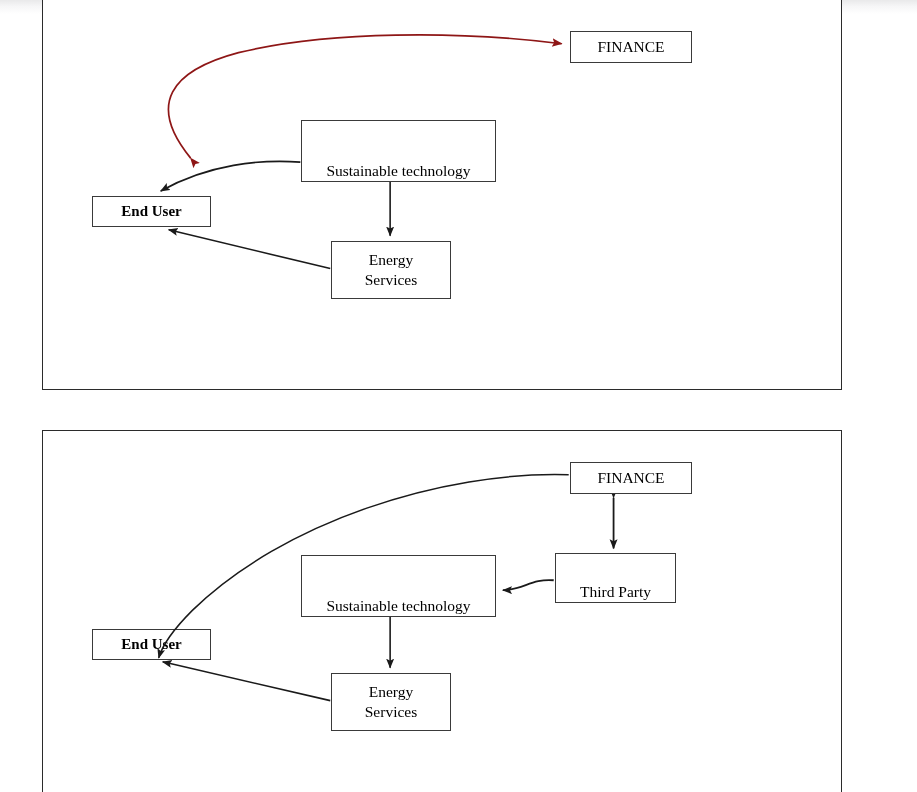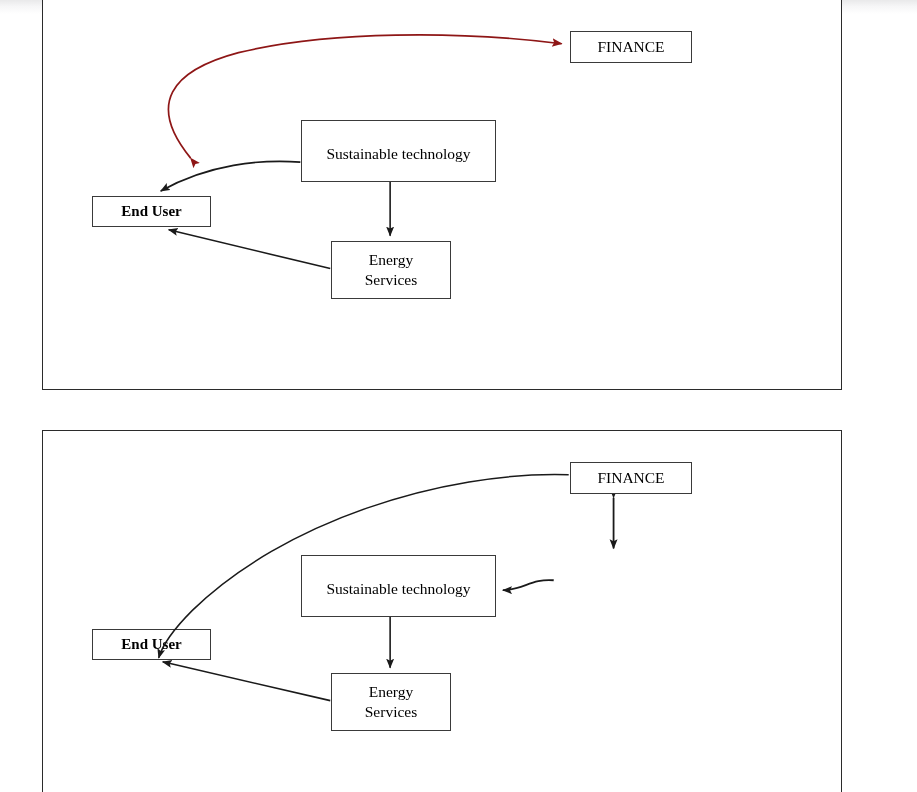--- a/index.html
+++ b/index.html
@@ -65,21 +65,21 @@
     background: #ffffff;
     display: flex;
     justify-content: center;
     color: #000000;
     font-size: 15.5px;
     line-height: 1.32;
     text-align: center;
     z-index: 3;
   }
   .node.align-top {
-    align-items: center;
+    align-items: flex-end;
     padding-top: 7px;
   }
   .node.align-center {
     align-items: center;
   }
   .node .node-label {
     display: block;
     white-space: pre-line;
   }
   .node.bold .node-label {
@@ -177,20 +177,23 @@
           <path d="M 348,186 L 348,238" fill="none" stroke="#1a1a1a" stroke-width="1.6" marker-end="url(#ah-black-2)"></path>
 
           <path d="M 288,271 L 120,232" fill="none" stroke="#1a1a1a" stroke-width="1.6" marker-end="url(#ah-black-2)"></path>
         </svg>
       </div>
 
       <div class="node align-center" id="n-fin2" style="left:527px; top:31px; width:122px; height:32px;">
         <span class="node-label">FINANCE</span>
       </div>
 
+      <div class="node align-top" id="n-thp2" style="left:512px; top:122px; width:121px; height:50px;">
+        <span class="node-label">Third Party</span>
+      </div>
 
       <div class="node align-top" id="n-sus2" style="left:258px; top:124px; width:195px; height:62px;">
         <span class="node-label">Sustainable technology</span>
       </div>
 
       <div class="node align-center" id="n-eng2" style="left:288px; top:242px; width:120px; height:58px;">
         <span class="node-label">Energy
 Services</span>
       </div>
 

